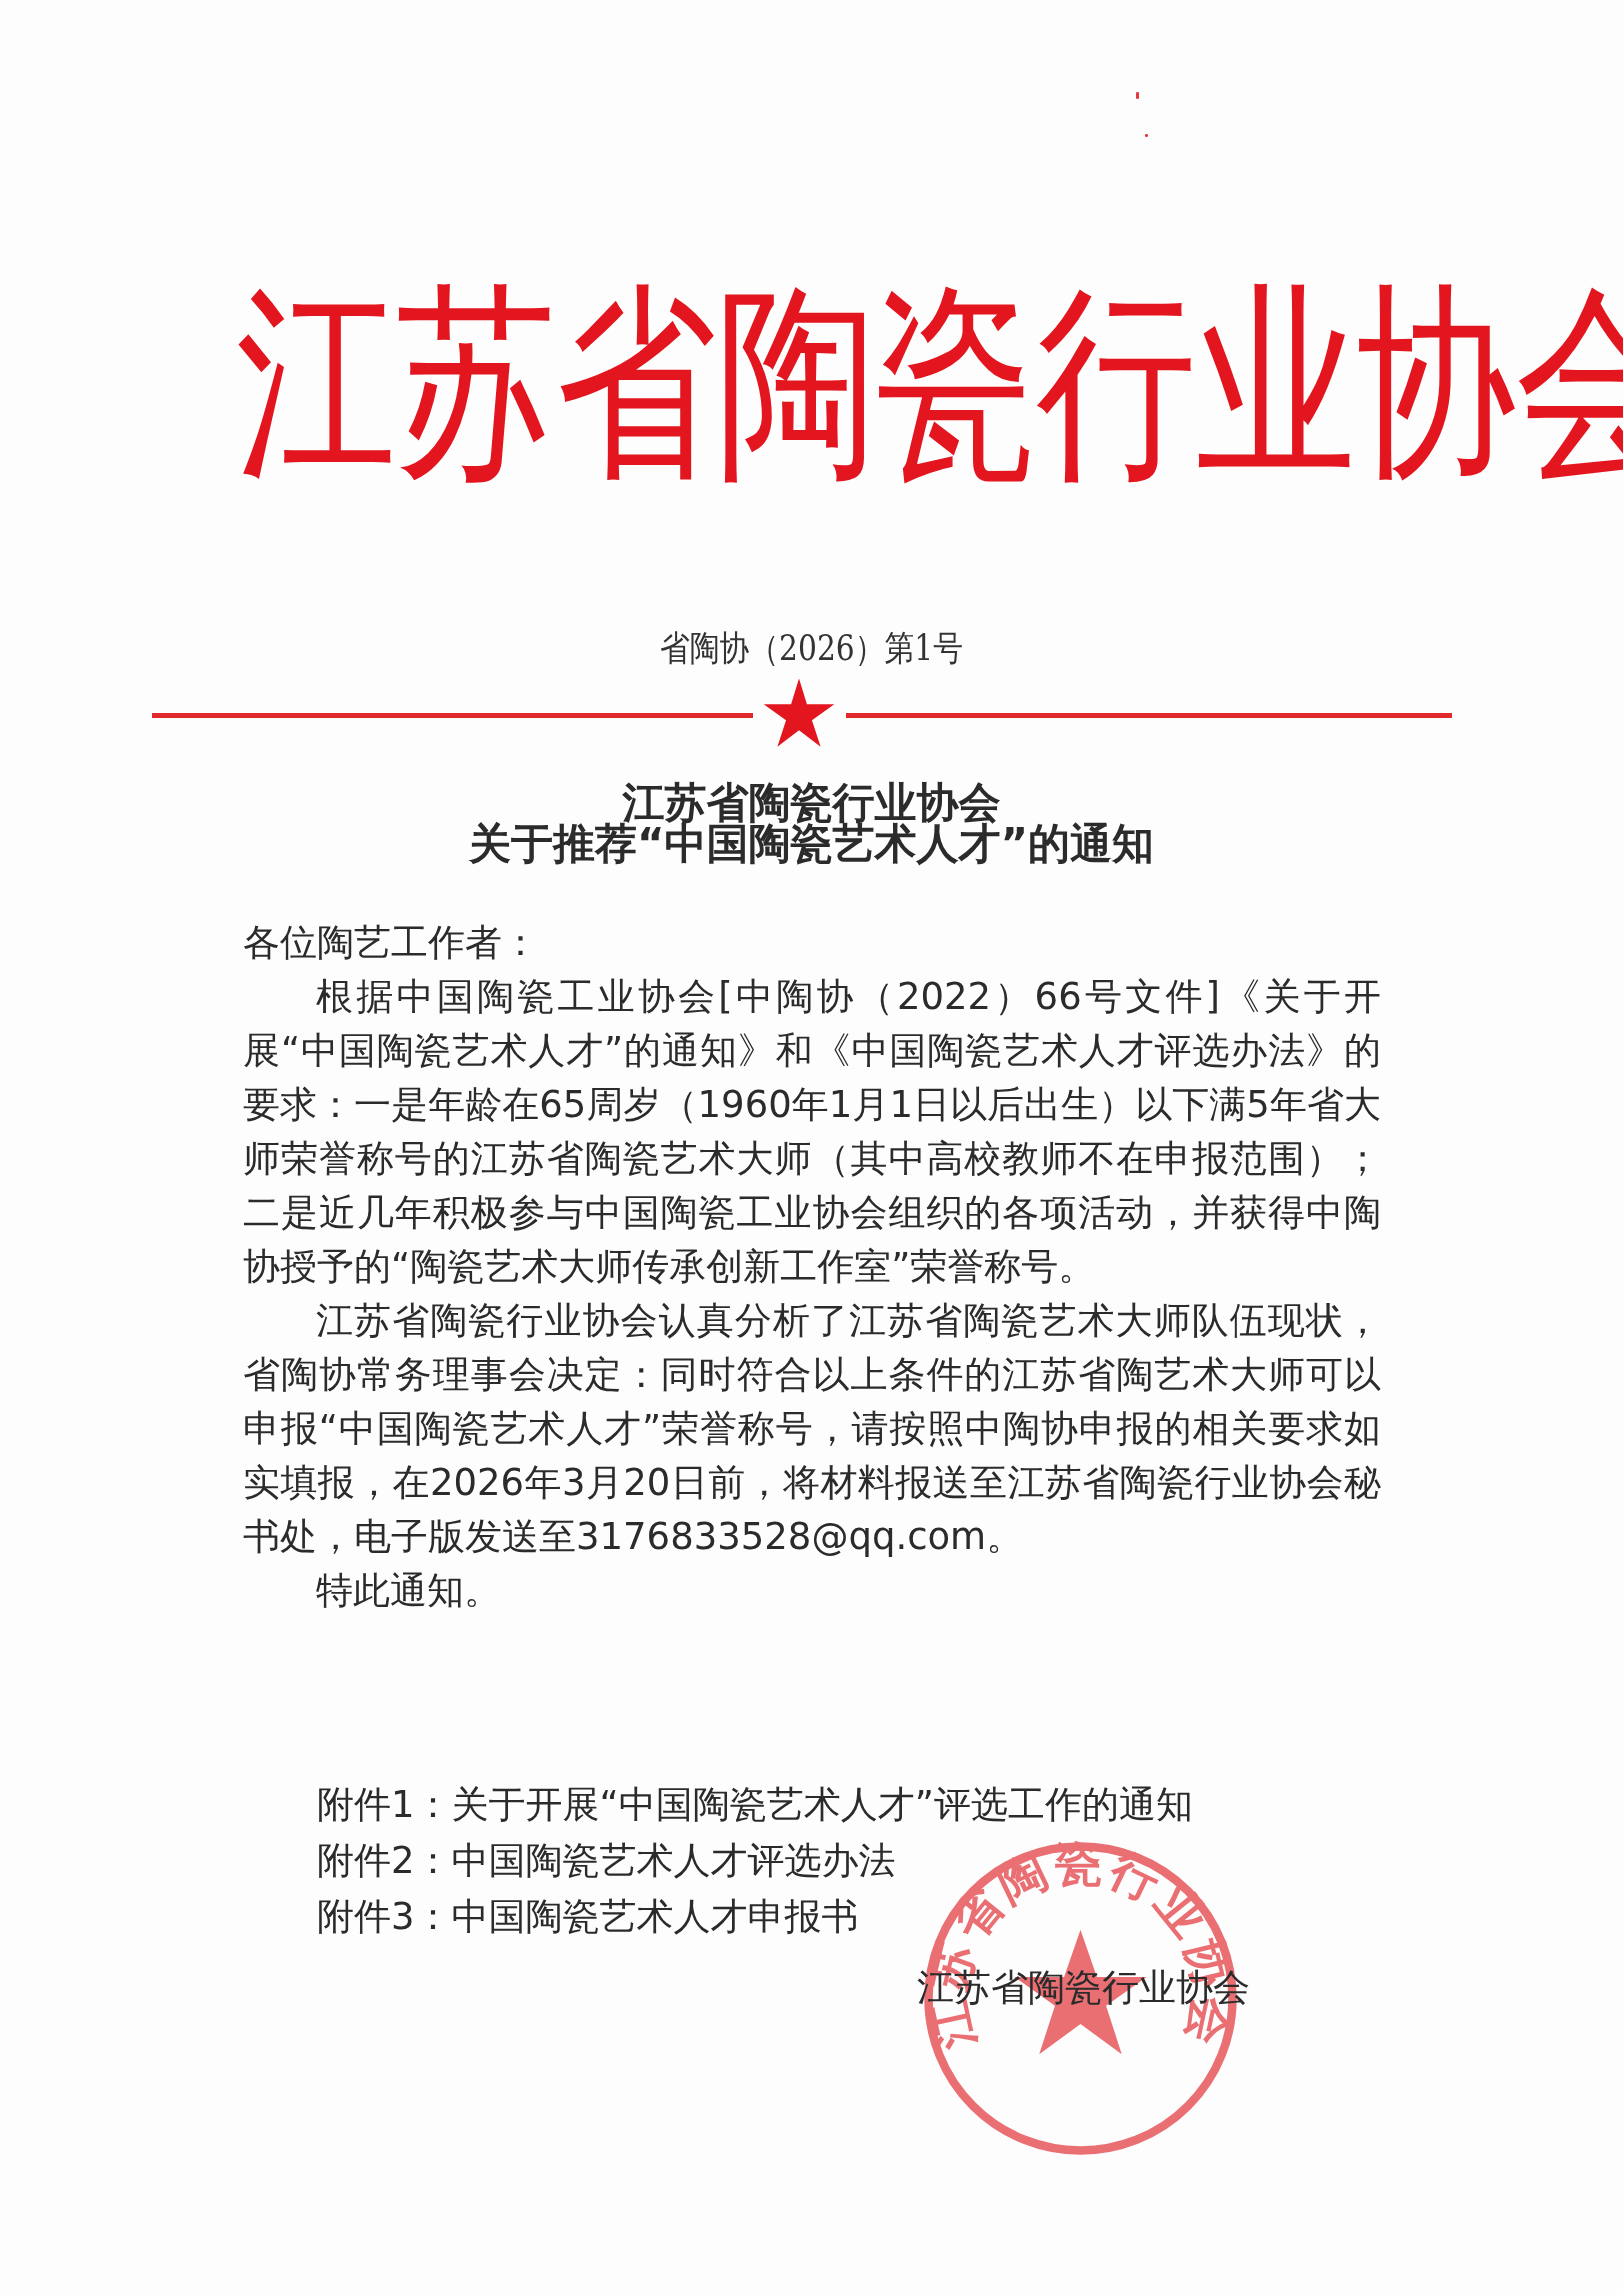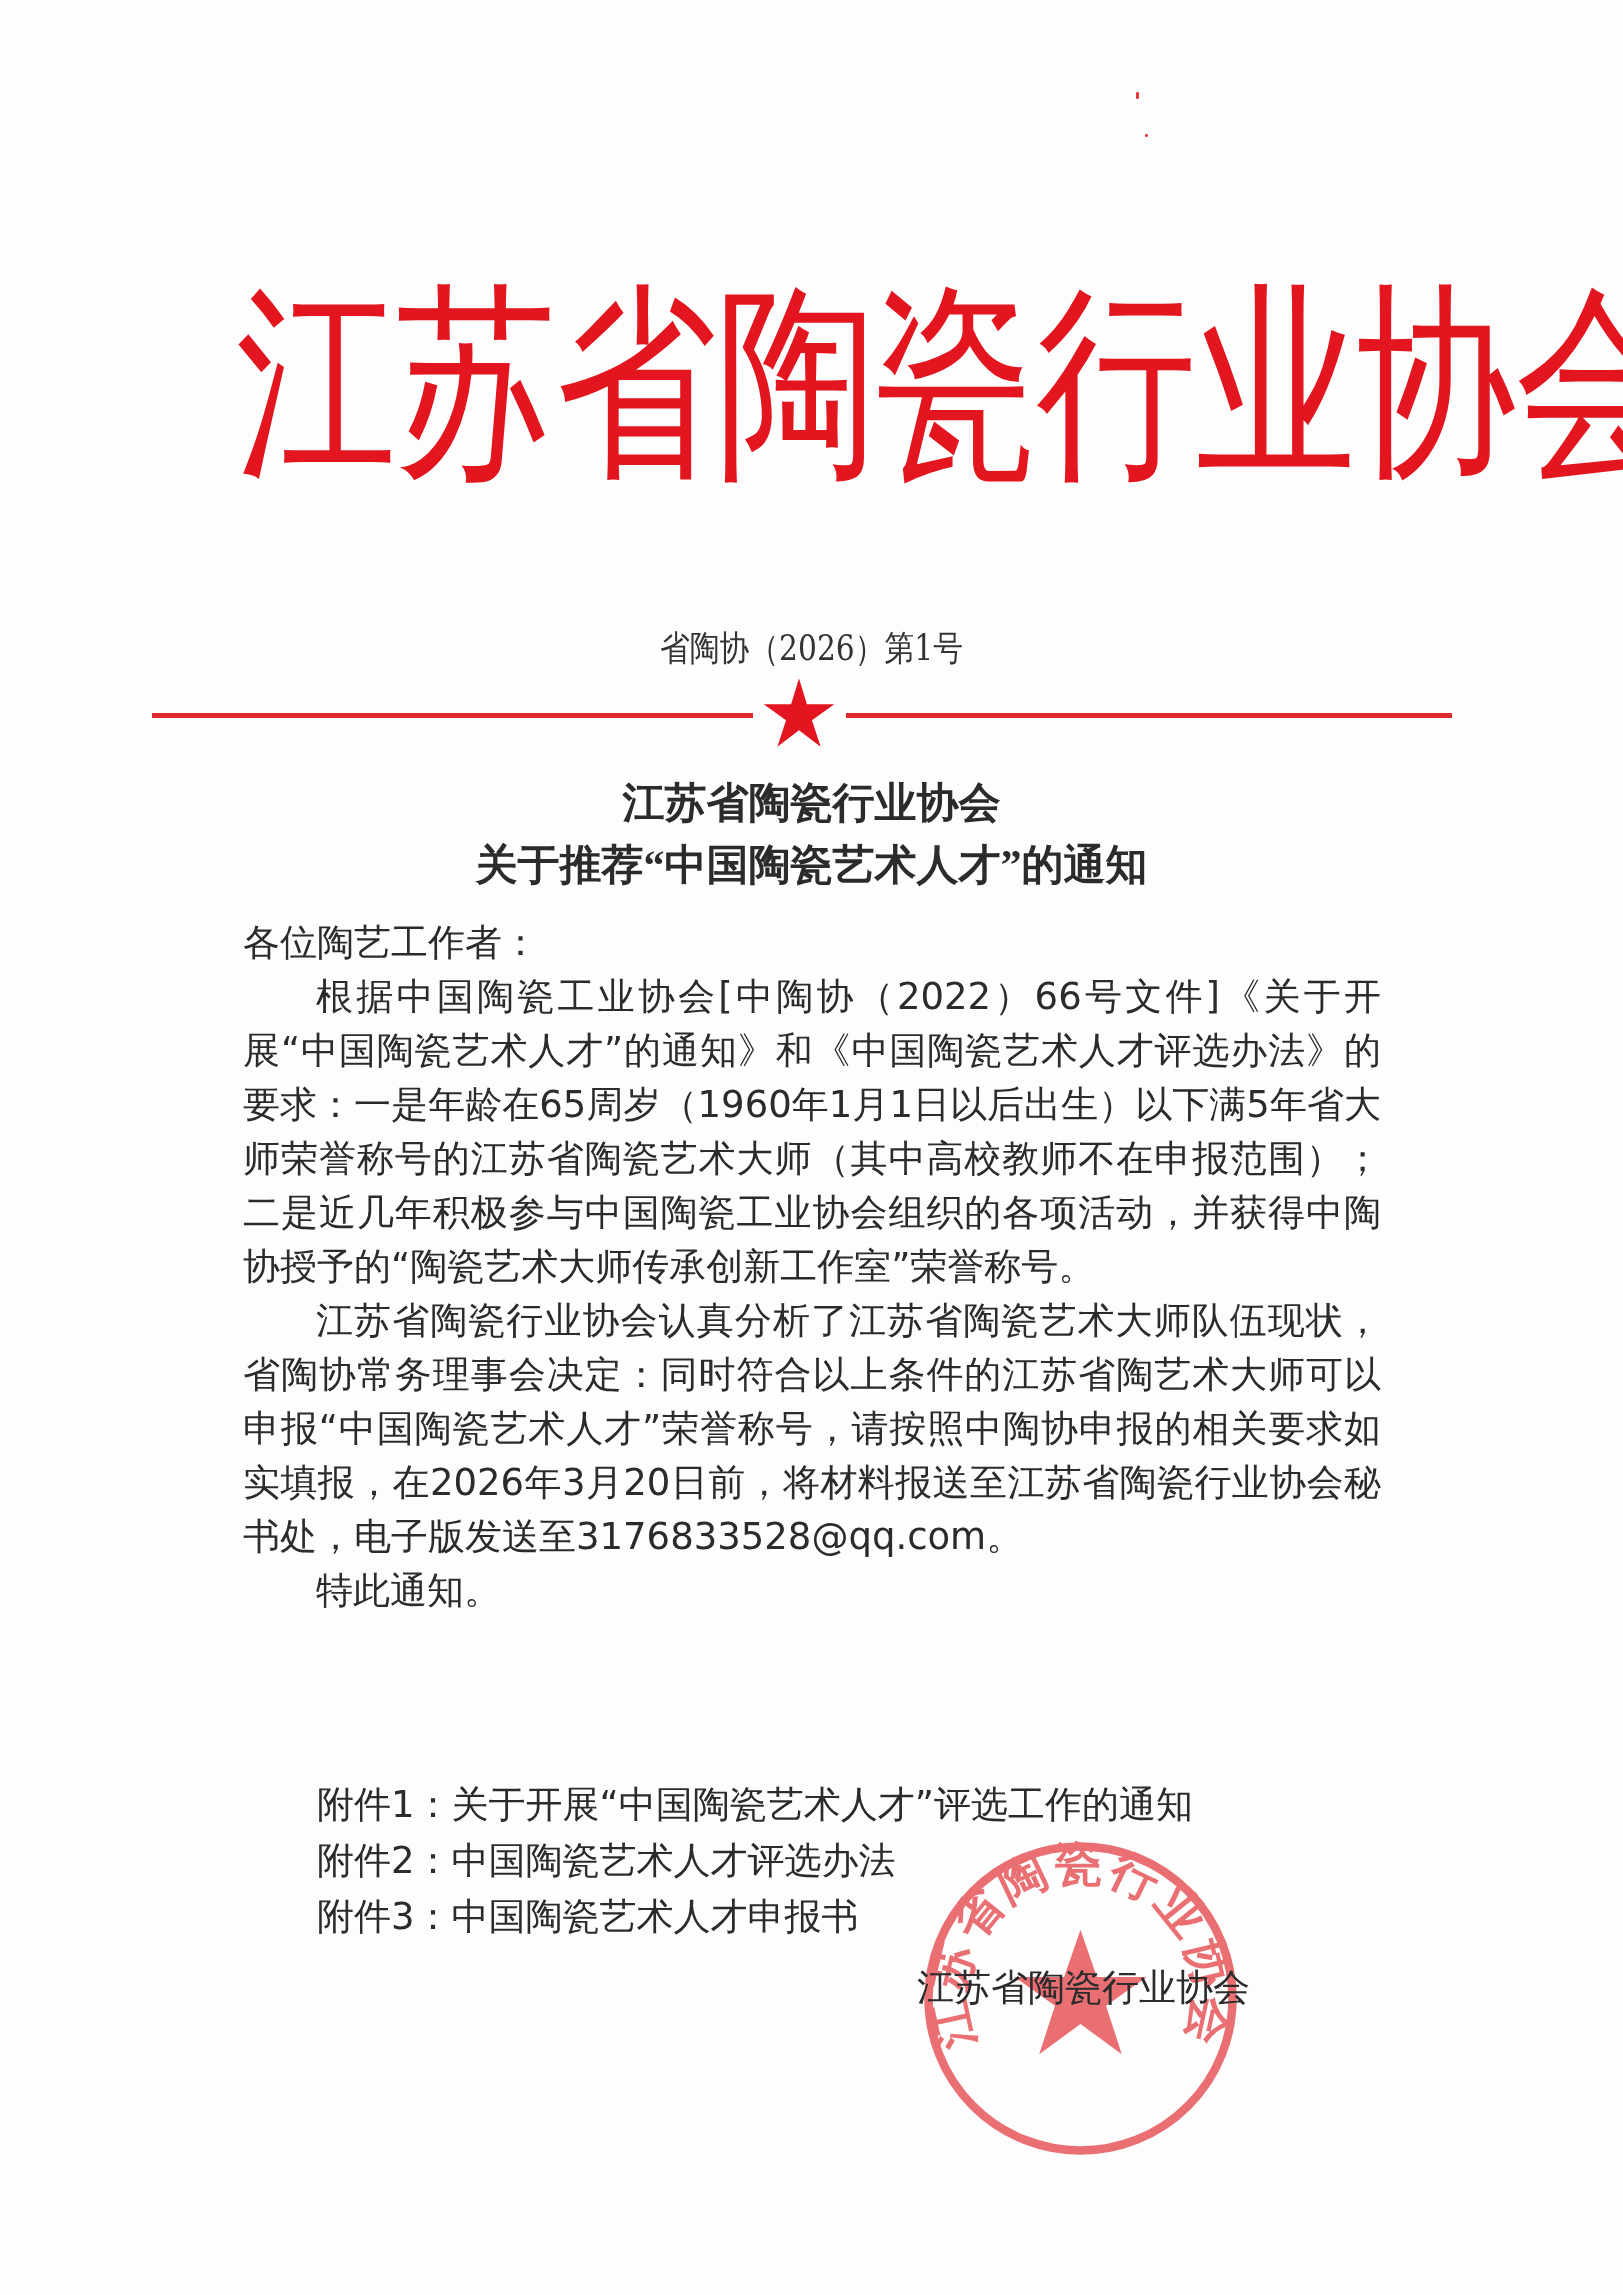--- a/index.html
+++ b/index.html
@@ -24,21 +24,21 @@
     }
     .divider { position: absolute; top: 713px; height: 4.6px; background: #e02a2e; }
     .divider.left { left: 152px; width: 601px; }
     .divider.right { left: 846px; width: 606px; }
     .star { position: absolute; left: 763px; top: 677px; width: 72px; height: 72px; }
     .title {
       position: absolute; left: 0; width: 1623px; text-align: center;
       font-size: 42px; font-weight: bold; color: #2b2b2b; line-height: 1;
     }
     .title.l1 { top: 782px; }
-    .title.l2 { top: 844px; font-family: Liberation Serif, serif; }
+    .title.l2 { top: 823px; }
     .body {
       position: absolute; left: 243px; width: 1138px; top: 916px;
       font-size: 37px; line-height: 54px; color: #2b2b2b;
     }
     .body p { margin: 0; }
     .salutation { margin-bottom: 0; }
     .para { text-indent: 73px; text-align: justify; }
     .short { padding-left: 73px; }
     .attachments { position: absolute; left: 317px; top: 1777px; font-size: 37px; line-height: 56px; color: #2b2b2b; }
     .attachments .item { white-space: nowrap; }

